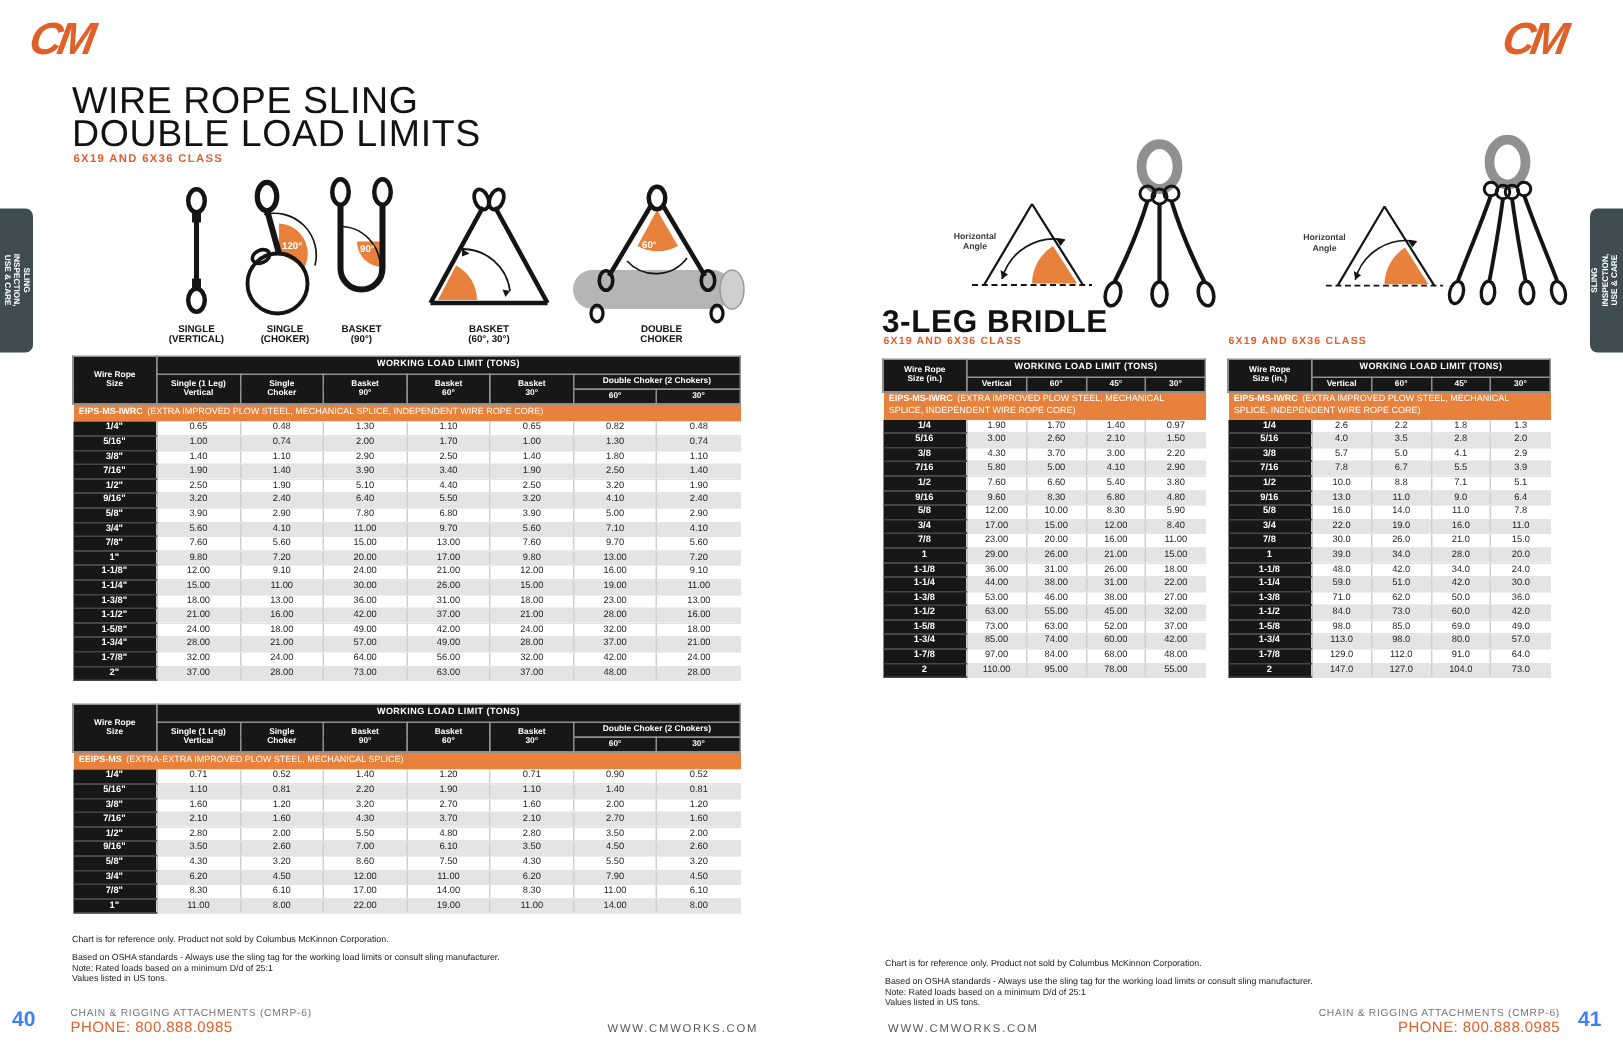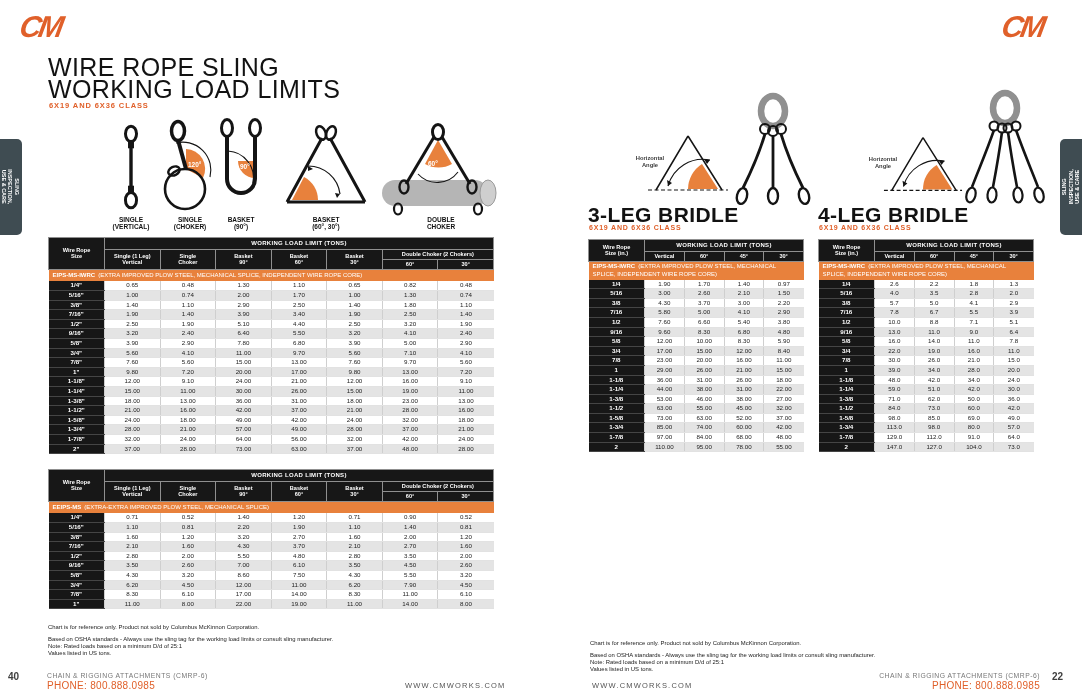--- a/index.html
+++ b/index.html
@@ -24,21 +24,21 @@
   .wll th{background:#171717;color:#fff;font-size:5.6px;font-weight:bold;text-align:center;vertical-align:middle;border:1px solid #8f8f8f;padding:1px 0;line-height:1.25;white-space:pre-line;}
   .wll th.wll-title{font-size:6px;letter-spacing:0.3px;height:12px;}
   .wll td{font-size:6.2px;color:#1c1c1c;text-align:center;height:8.6px;line-height:8.6px;padding:0;border-left:1px solid #cfcfcf;border-bottom:1px solid #e2e2e2;white-space:nowrap;background:#fff;}
   .wll td.size-cell{background:#171717;color:#fff;font-weight:bold;border-bottom:1px solid #454545;border-left:none;}
   .wll .data-body tr:nth-child(even) td:not(.size-cell){background:#e4e4e4;}
   .wll tr.band-row td{background:#E8813C;color:#fff;text-align:left;font-size:6px;line-height:1.3;height:12px;padding:1px 4px;border:none;white-space:normal;overflow:hidden;}
   .wll tr.band-row b{margin-right:3px;}
   .t-right tr.band-row td{height:18px;}
   .notes{position:absolute;font-size:5.9px;line-height:7px;color:#222;}
   .notes .n1{margin-bottom:5px;}
-  .pgnum{position:absolute;font-size:10px;font-weight:bold;color:#404040;}
+  .pgnum{position:absolute;font-size:14px;font-weight:bold;color:#3b82f6;}
   .catalog{position:absolute;font-size:6.8px;color:#777;letter-spacing:0.5px;}
   .phone{position:absolute;font-size:10px;font-weight:normal;color:#E0602A;letter-spacing:0.3px;}
   .website{position:absolute;font-size:7.5px;color:#555;letter-spacing:1.2px;}
   svg{position:absolute;overflow:visible;}
 </style>
 </head>
 <body>
 
 <div class="canvas">
 
@@ -49,21 +49,21 @@
       <span>SLING INSPECTION,
 USE &amp; CARE</span>
     </div>
   <div class="side-tab tab-right">
       <span>SLING INSPECTION,
 USE &amp; CARE</span>
     </div>
 
   <div class="main-title">
     <div>WIRE ROPE SLING</div>
-    <div>WORKING LOAD LIMITS</div>
+    <div>DOUBLE LOAD LIMITS</div>
   </div>
   <div class="main-sub">6X19 AND 6X36 CLASS</div>
 
   <svg style="left:114px;top:119px;" width="34" height="96" viewBox="0 0 40 98">
     <ellipse cx="20" cy="10" rx="6.5" ry="9" fill="none" stroke="#141414" stroke-width="3.5"></ellipse>
     <rect x="16.5" y="19" width="7" height="8" fill="#141414"></rect>
     <line x1="20" y1="25" x2="20" y2="73" stroke="#141414" stroke-width="4"></line>
     <rect x="16.5" y="71" width="7" height="8" fill="#141414"></rect>
     <ellipse cx="20" cy="88" rx="6.5" ry="9" fill="none" stroke="#141414" stroke-width="3.5"></ellipse>
   </svg>
@@ -696,21 +696,20 @@
     <circle cx="50" cy="33" r="4.5" fill="none" stroke="#141414" stroke-width="2"></circle>
     <path d="M28,37 C20,60 12,78 6,94" fill="none" stroke="#141414" stroke-width="2.6"></path>
     <path d="M36,39 C33,62 30,78 27,94" fill="none" stroke="#141414" stroke-width="2.6"></path>
     <path d="M42,39 C45,62 48,78 51,94" fill="none" stroke="#141414" stroke-width="2.6"></path>
     <path d="M50,37 C58,60 66,78 72,94" fill="none" stroke="#141414" stroke-width="2.6"></path>
     <ellipse cx="5" cy="102" rx="4.5" ry="7.5" fill="none" stroke="#141414" stroke-width="2.2" transform="rotate(14 5 102)"></ellipse>
     <ellipse cx="26" cy="102" rx="4.5" ry="7.5" fill="none" stroke="#141414" stroke-width="2.2" transform="rotate(5 26 102)"></ellipse>
     <ellipse cx="52" cy="102" rx="4.5" ry="7.5" fill="none" stroke="#141414" stroke-width="2.2" transform="rotate(-5 52 102)"></ellipse>
     <ellipse cx="73" cy="102" rx="4.5" ry="7.5" fill="none" stroke="#141414" stroke-width="2.2" transform="rotate(-14 73 102)"></ellipse>
   </svg>
-  <div class="sec-title" style="left:818px;top:203px;">4-LEG BRIDLE</div>
   <div class="sec-sub" style="left:819px;top:224px;">6X19 AND 6X36 CLASS</div>
 
   <table class="wll t-right" style="left:818px;top:239px;width:216px;">
     <colgroup>
         <col style="width:56px">
         <col>
         <col>
         <col>
         <col>
       </colgroup>
@@ -864,15 +863,15 @@
 
   <div class="notes" style="left:590px;top:640px;width:420px;">
     <div class="n1">Chart is for reference only. Product not sold by Columbus McKinnon Corporation.</div>
     <div>Based on OSHA standards - Always use the sling tag for the working load limits or consult sling manufacturer.</div>
     <div>Note: Rated loads based on a minimum D/d of 25:1</div>
     <div>Values listed in US tons.</div>
   </div>
   <div class="website" style="left:592px;top:681px;">WWW.CMWORKS.COM</div>
   <div class="catalog" style="left:700px;width:340px;text-align:right;top:672px;">CHAIN &amp; RIGGING ATTACHMENTS (CMRP-6)</div>
   <div class="phone" style="left:700px;width:340px;text-align:right;top:680px;">PHONE: 800.888.0985</div>
-  <div class="pgnum" style="left:1052px;top:671px;">22</div>
+  <div class="pgnum" style="left:1052px;top:671px;">41</div>
 
 </div>
 
 </body></html>

